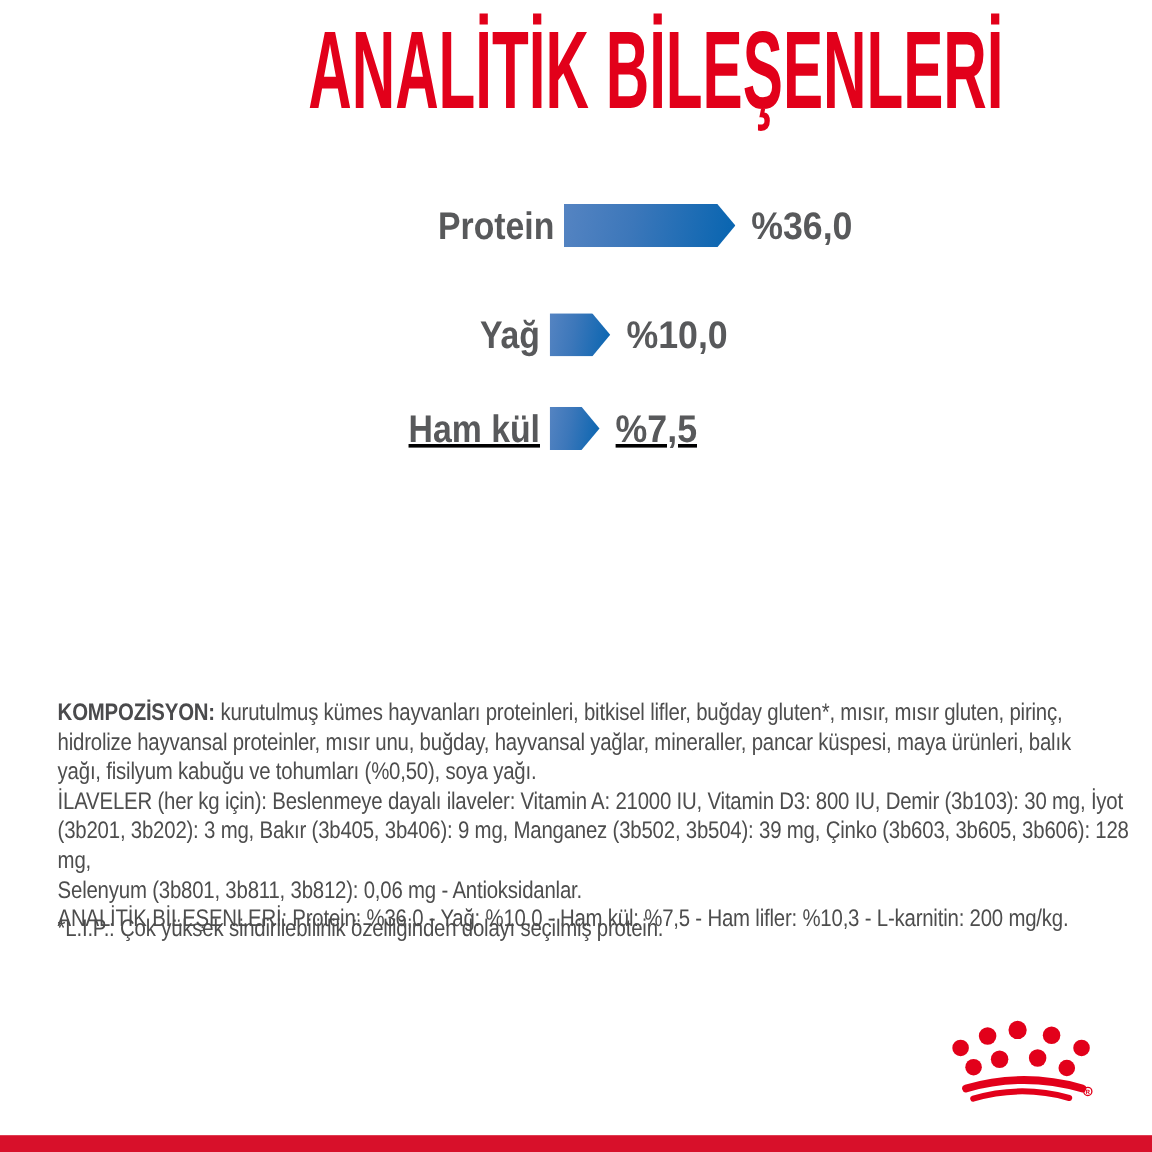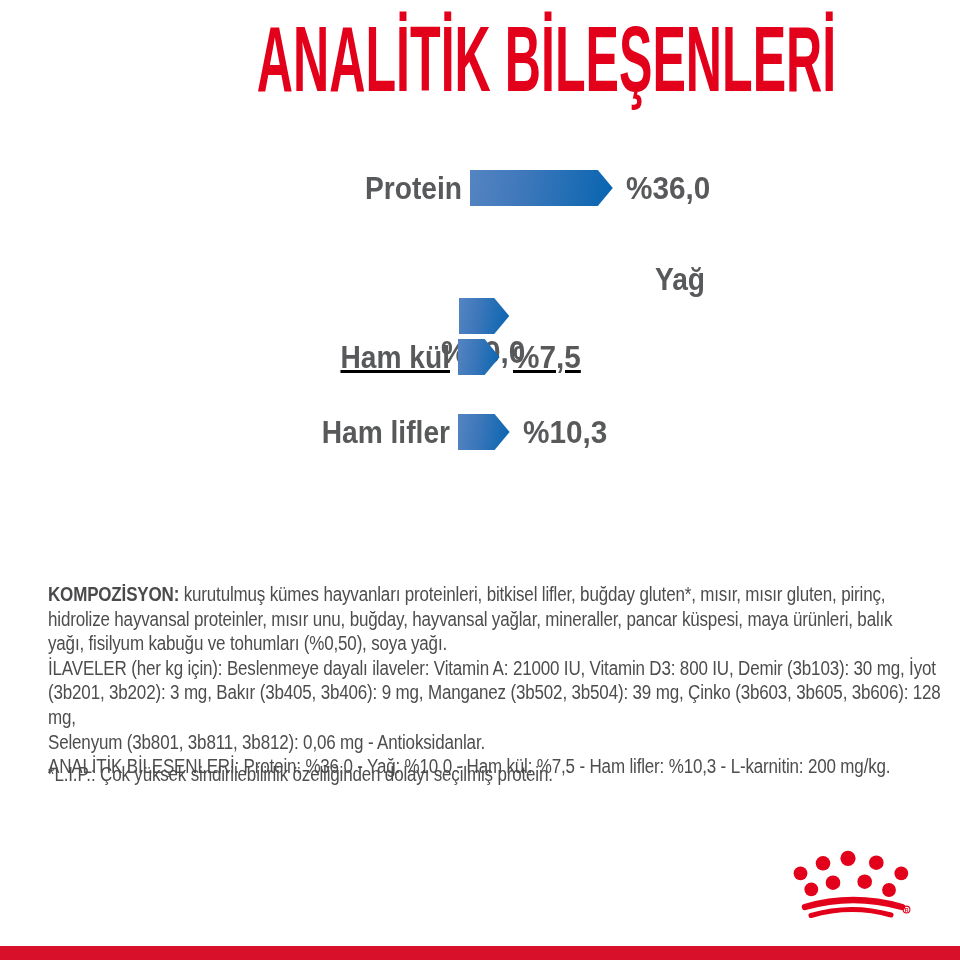--- a/index.html
+++ b/index.html
@@ -21,21 +21,21 @@
     white-space:nowrap;letter-spacing:0px;
     transform:scaleX(0.545);transform-origin:center top;
   }
 
   
   .chart-row{
     position:absolute;left:0;width:960px;height:36px;
     display:flex;align-items:center;
   }
   .row-protein{top:170px;padding-left:12px;}
-  .row-yag{top:261px;flex-direction:column;}
+  .row-yag{top:261px;}
   .row-hamkul{top:339px;text-decoration:underline;}
   .row-hamlifler{top:414px;}
   .nutrient-label{
     width:450px;text-align:right;
     font-size:32px;font-weight:bold;color:#58595b;
     white-space:nowrap;
     transform:scaleX(0.88);transform-origin:right center;
   }
   .nutrient-bar{
     height:36px;margin-left:8px;flex:0 0 auto;
@@ -94,25 +94,20 @@
     <div class="nutrient-bar" style="width: 50.5px;"></div>
     <span class="nutrient-value">%10,0</span>
   </div>
 
   <div class="chart-row row-hamkul">
     <span class="nutrient-label">Ham kül</span>
     <div class="nutrient-bar" style="width: 41.6px;"></div>
     <span class="nutrient-value">%7,5</span>
   </div>
 
-  <div class="chart-row row-hamlifler">
-    <span class="nutrient-label">Ham lifler</span>
-    <div class="nutrient-bar" style="width: 51.6px;"></div>
-    <span class="nutrient-value">%10,3</span>
-  </div>
 
   <div class="textblock">
     <p><strong>KOMPOZİSYON:</strong><span> kurutulmuş kümes hayvanları proteinleri, bitkisel lifler, buğday gluten*, mısır, mısır gluten, pirinç,
 hidrolize hayvansal proteinler, mısır unu, buğday, hayvansal yağlar, mineraller, pancar küspesi, maya ürünleri, balık
 yağı, fisilyum kabuğu ve tohumları (%0,50), soya yağı.</span></p>
     <p>İLAVELER (her kg için): Beslenmeye dayalı ilaveler: Vitamin A: 21000 IU, Vitamin D3: 800 IU, Demir (3b103): 30 mg, İyot
 (3b201, 3b202): 3 mg, Bakır (3b405, 3b406): 9 mg, Manganez (3b502, 3b504): 39 mg, Çinko (3b603, 3b605, 3b606): 128 mg,
 Selenyum (3b801, 3b811, 3b812): 0,06 mg - Antioksidanlar.</p>
     <p>ANALİTİK BİLEŞENLERİ: Protein: %36,0 - Yağ: %10,0 - Ham kül: %7,5 - Ham lifler: %10,3 - L-karnitin: 200 mg/kg.</p>
   </div>

